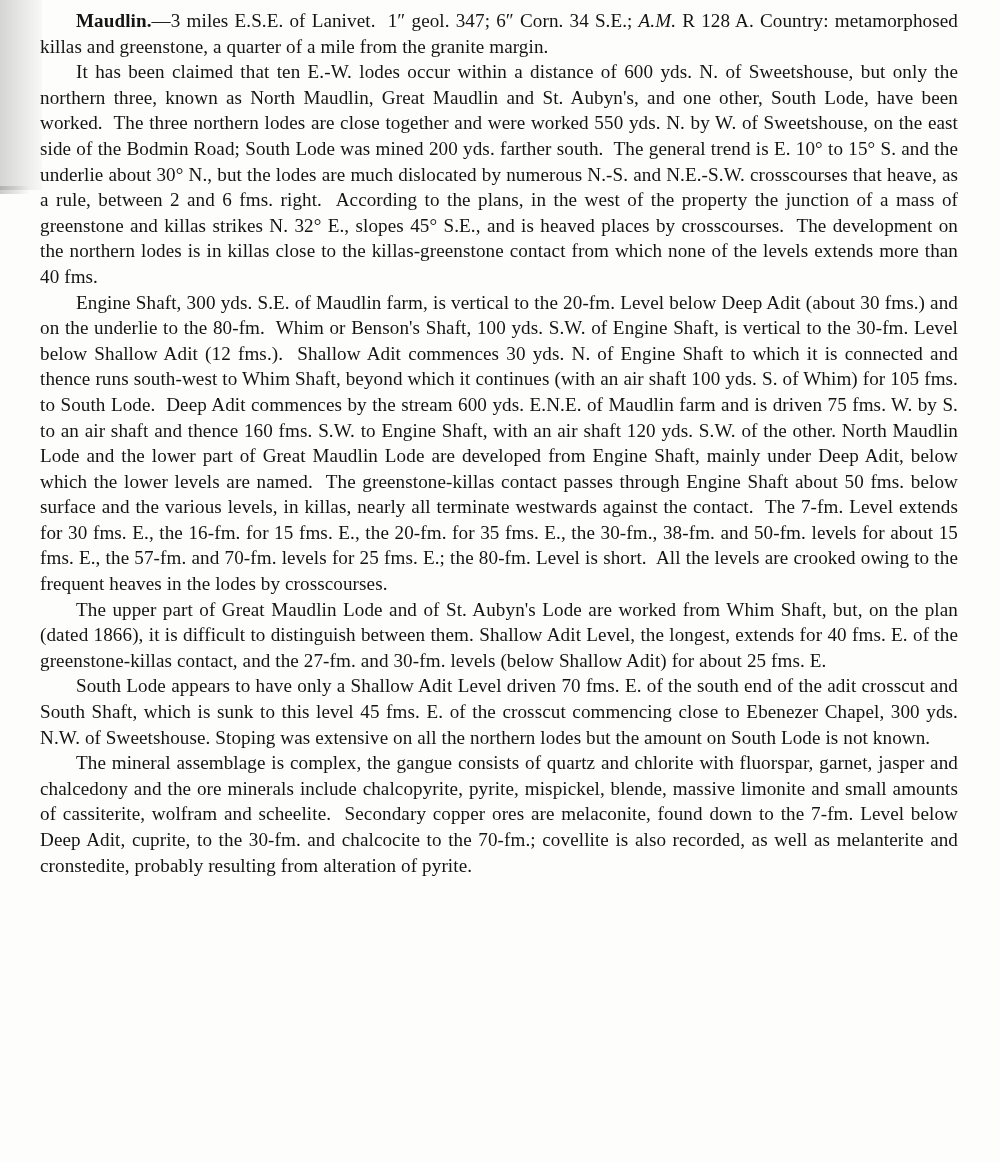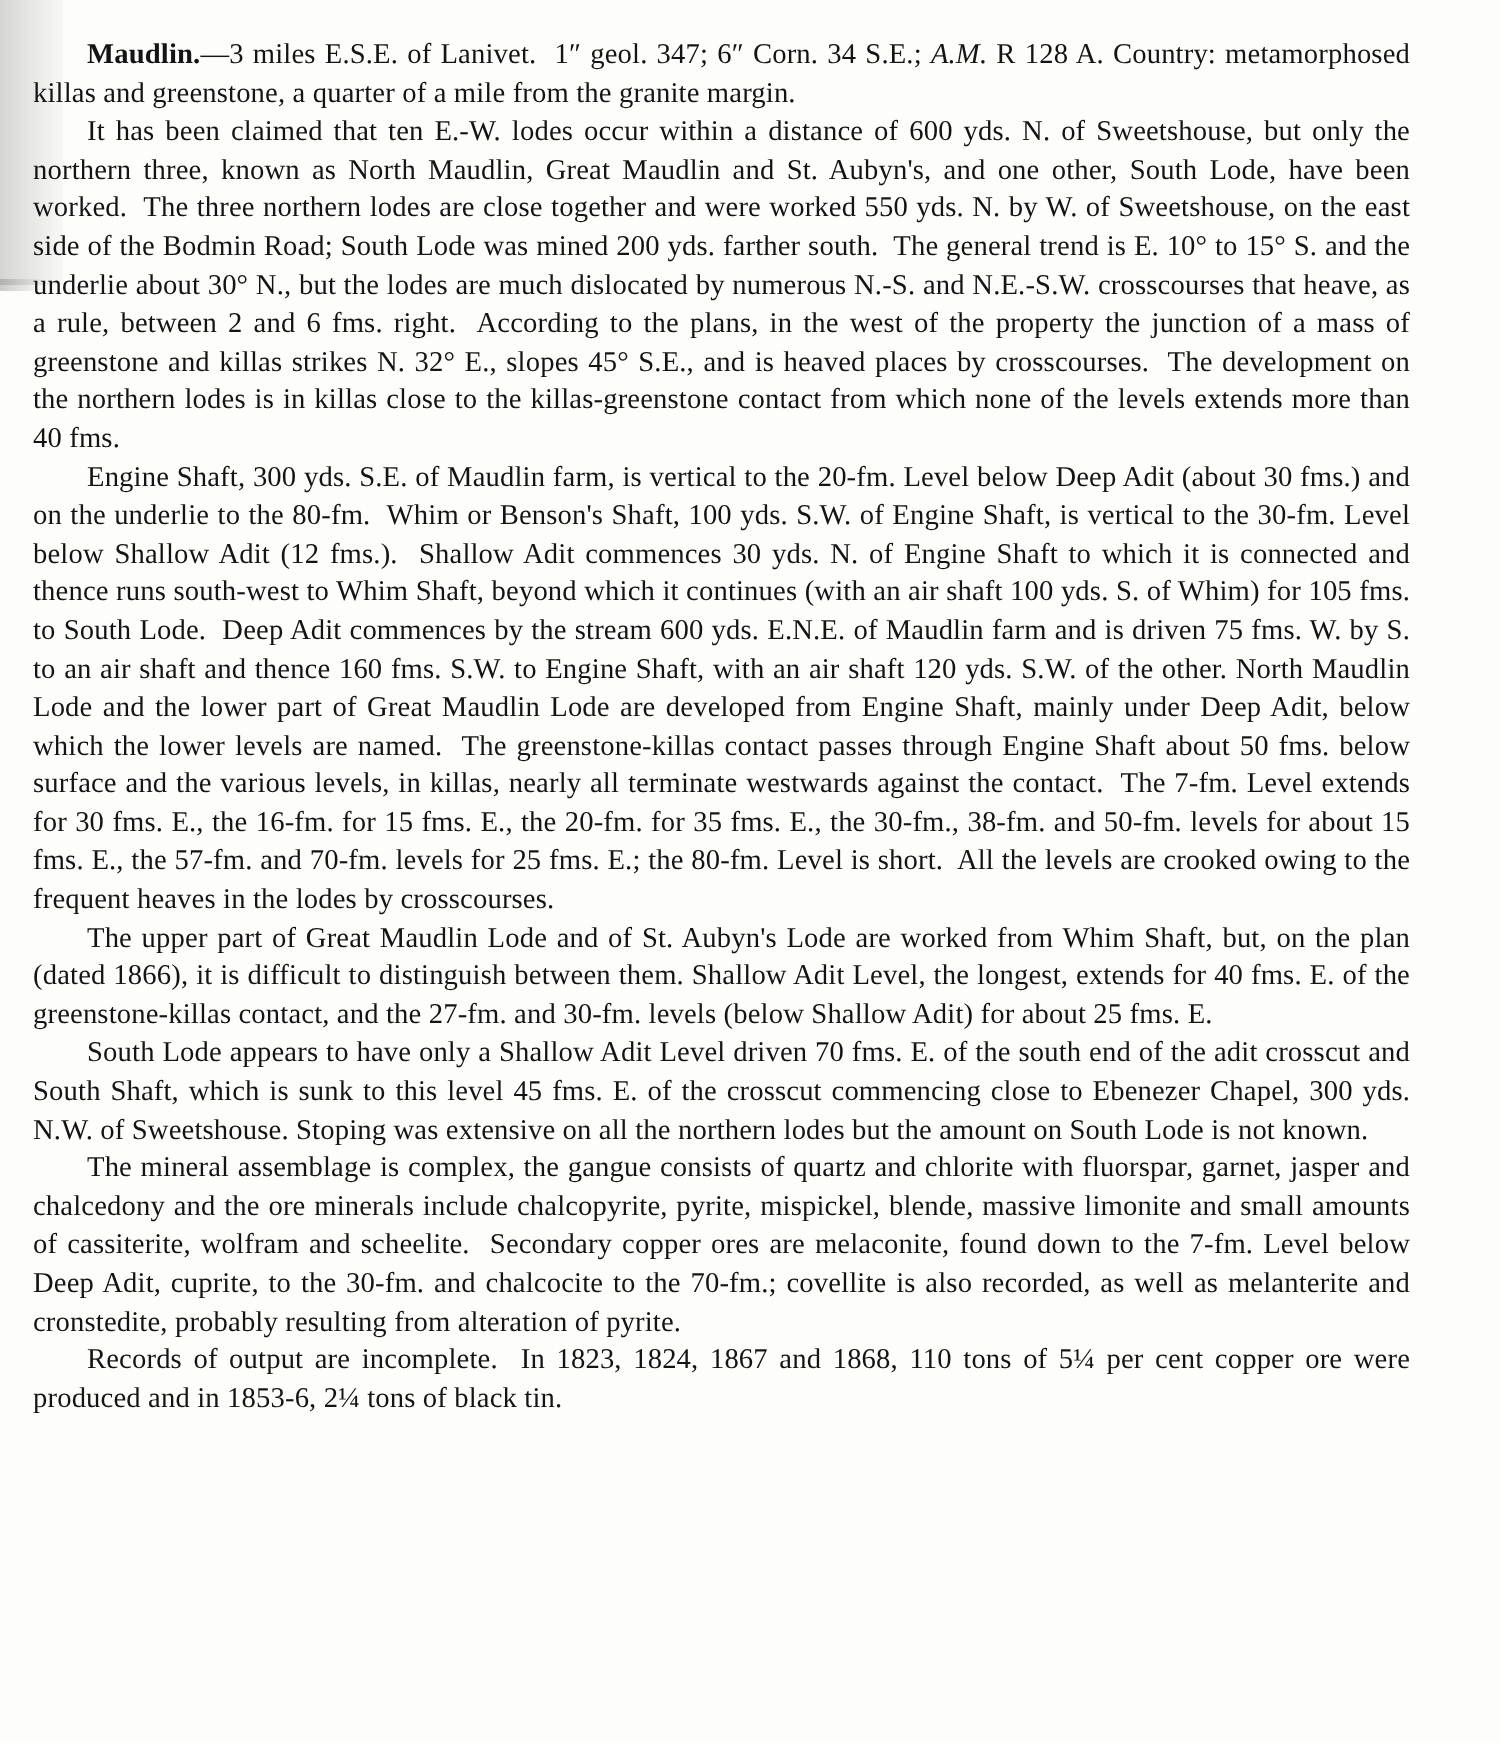--- a/index.html
+++ b/index.html
@@ -39,29 +39,28 @@
     position: absolute;
     left: 0;
     top: 186px;
     width: 30px;
     height: 8px;
     background: linear-gradient(to right, rgba(110,110,108,0.35), rgba(255,255,255,0));
     pointer-events: none;
   }
   .text-body {
     position: absolute;
-    left: 22px;
+    left: 40px;
     top: 8px;
     width: 918px;
     font-size: 19.1px;
     line-height: 25.6px;
     text-align: justify;
     text-justify: inter-word;
     letter-spacing: 0.1px;
-    margin-top: 16px;
   }
   p.para {
     margin: 0;
     text-indent: 36px;
     text-align: justify;
     white-space: pre-wrap;
   }
   p.para.first {
     text-indent: 36px;
   }
@@ -86,16 +85,15 @@
     <p class="para">It has been claimed that ten E.-W. lodes occur within a distance of 600 yds. N. of Sweetshouse, but only the northern three, known as North Maudlin, Great Maudlin and St. Aubyn's, and one other, South Lode, have been worked.  The three northern lodes are close together and were worked 550 yds. N. by W. of Sweetshouse, on the east side of the Bodmin Road; South Lode was mined 200 yds. farther south.  The general trend is E. 10° to 15° S. and the underlie about 30° N., but the lodes are much dislocated by numerous N.-S. and N.E.-S.W. crosscourses that heave, as a rule, between 2 and 6 fms. right.  According to the plans, in the west of the property the junction of a mass of greenstone and killas strikes N. 32° E., slopes 45° S.E., and is heaved places by crosscourses.  The development on the northern lodes is in killas close to the killas-greenstone contact from which none of the levels extends more than 40 fms.</p>
 
     <p class="para">Engine Shaft, 300 yds. S.E. of Maudlin farm, is vertical to the 20-fm. Level below Deep Adit (about 30 fms.) and on the underlie to the 80-fm.  Whim or Benson's Shaft, 100 yds. S.W. of Engine Shaft, is vertical to the 30-fm. Level below Shallow Adit (12 fms.).  Shallow Adit commences 30 yds. N. of Engine Shaft to which it is connected and thence runs south-west to Whim Shaft, beyond which it continues (with an air shaft 100 yds. S. of Whim) for 105 fms. to South Lode.  Deep Adit commences by the stream 600 yds. E.N.E. of Maudlin farm and is driven 75 fms. W. by S. to an air shaft and thence 160 fms. S.W. to Engine Shaft, with an air shaft 120 yds. S.W. of the other. North Maudlin Lode and the lower part of Great Maudlin Lode are developed from Engine Shaft, mainly under Deep Adit, below which the lower levels are named.  The greenstone-killas contact passes through Engine Shaft about 50 fms. below surface and the various levels, in killas, nearly all terminate westwards against the contact.  The 7-fm. Level extends for 30 fms. E., the 16-fm. for 15 fms. E., the 20-fm. for 35 fms. E., the 30-fm., 38-fm. and 50-fm. levels for about 15 fms. E., the 57-fm. and 70-fm. levels for 25 fms. E.; the 80-fm. Level is short.  All the levels are crooked owing to the frequent heaves in the lodes by crosscourses.</p>
 
     <p class="para">The upper part of Great Maudlin Lode and of St. Aubyn's Lode are worked from Whim Shaft, but, on the plan (dated 1866), it is difficult to distinguish between them. Shallow Adit Level, the longest, extends for 40 fms. E. of the greenstone-killas contact, and the 27-fm. and 30-fm. levels (below Shallow Adit) for about 25 fms. E.</p>
 
     <p class="para">South Lode appears to have only a Shallow Adit Level driven 70 fms. E. of the south end of the adit crosscut and South Shaft, which is sunk to this level 45 fms. E. of the crosscut commencing close to Ebenezer Chapel, 300 yds. N.W. of Sweetshouse. Stoping was extensive on all the northern lodes but the amount on South Lode is not known.</p>
 
     <p class="para">The mineral assemblage is complex, the gangue consists of quartz and chlorite with fluorspar, garnet, jasper and chalcedony and the ore minerals include chalcopyrite, pyrite, mispickel, blende, massive limonite and small amounts of cassiterite, wolfram and scheelite.  Secondary copper ores are melaconite, found down to the 7-fm. Level below Deep Adit, cuprite, to the 30-fm. and chalcocite to the 70-fm.; covellite is also recorded, as well as melanterite and cronstedite, probably resulting from alteration of pyrite.</p>
 
-    <p class="para lastline">Records of output are incomplete.  In 1823, 1824, 1867 and 1868, 110 tons of 5¼ per cent copper ore were produced and in 1853-6, 2¼ tons of black tin.</p>
 
   </div>
 </div>
 
 </body></html>

